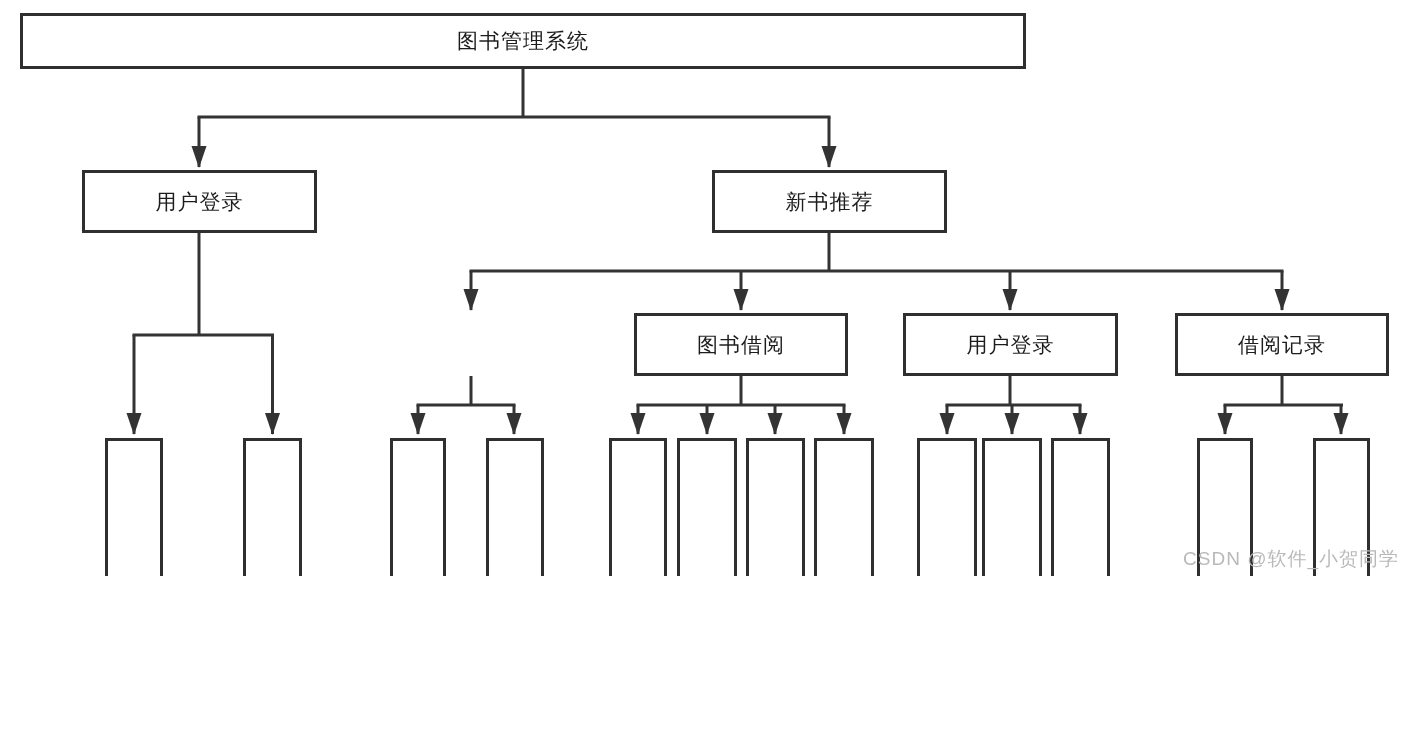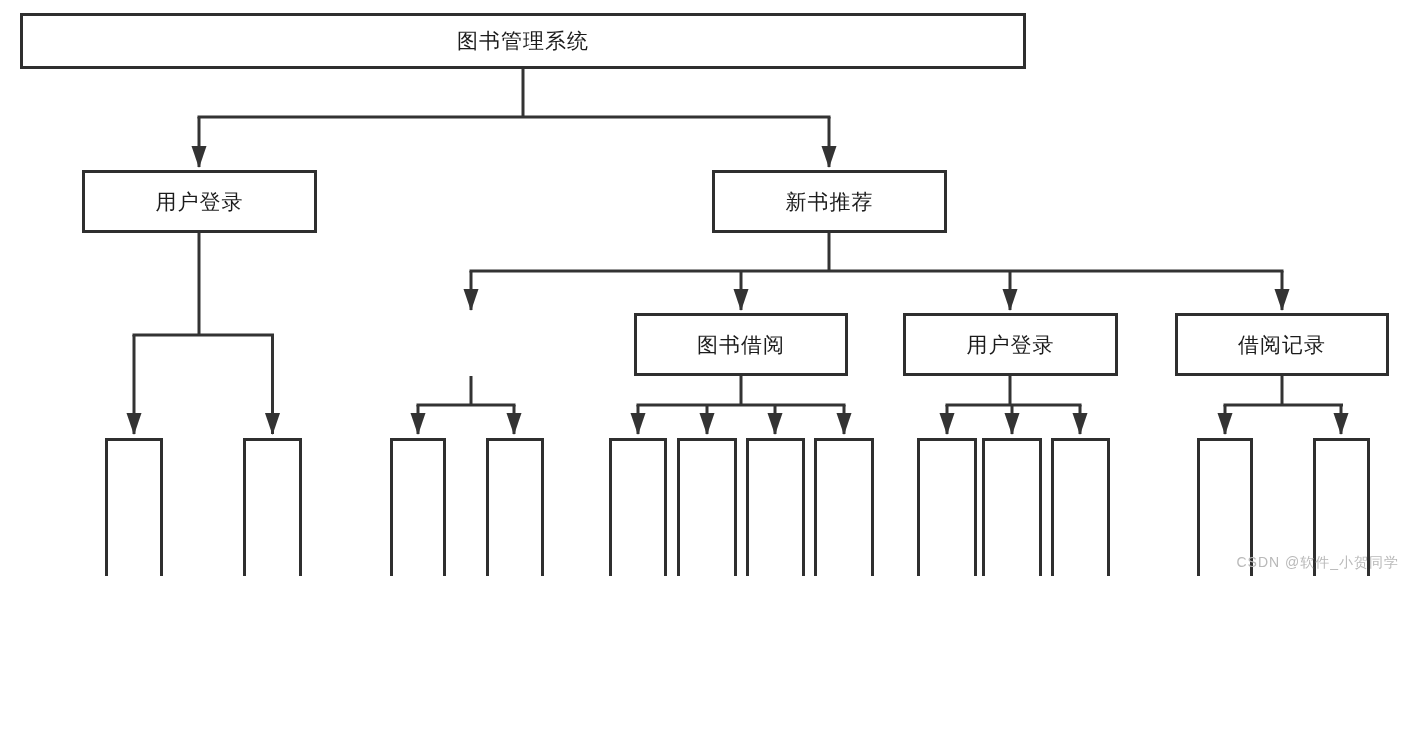--- a/index.html
+++ b/index.html
@@ -35,21 +35,21 @@
     text-orientation: mixed;
     font-size: 25px;
     letter-spacing: 5px;
     line-height: 1;
     white-space: nowrap;
   }
   .watermark {
     position: absolute;
     right: 6px;
     bottom: 4px;
-    font-size: 14px;
+    font-size: 19px;
     color: #b9b9b9;
     letter-spacing: 1px;
   }
 </style>
 </head>
 <body>
 
 <div class="canvas">
 
   <svg class="wires" viewBox="0 0 1405 747" xmlns="http://www.w3.org/2000/svg">

